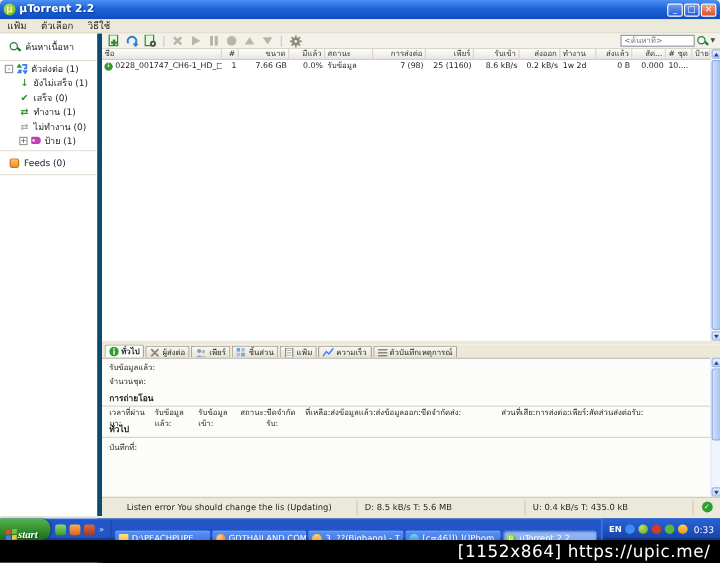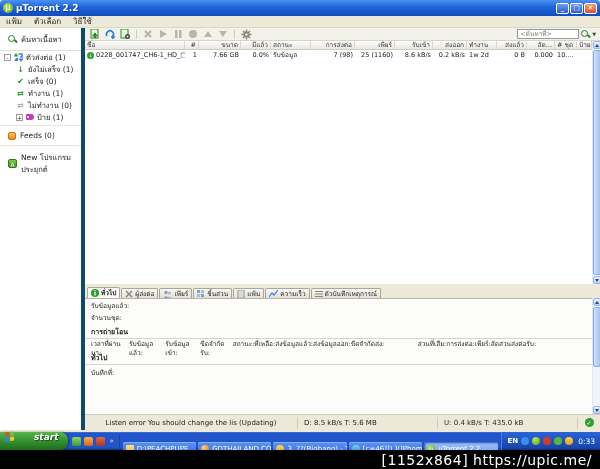--- a/index.html
+++ b/index.html
@@ -115,22 +115,22 @@
   .seg-d { width:140px; } .seg-u { width:140px; }
   .seg-ok { width:22px; border-right:none; display:flex; align-items:center; justify-content:center; }
   .ok-icon { width:9px; height:9px; border-radius:50%; background:#2f9e2f; color:#fff; font-size:6px; line-height:9px; text-align:center; }
 
   .win-bottom { position:absolute; left:0; top:430px; width:600px; height:2px; background:#ece9d8; }
 
   
   .taskbar { position:absolute; left:0; top:432px; width:600px; height:18px;
     background:linear-gradient(#3a77e8 0%,#2256c8 8%,#2256c8 85%,#15346f 100%); display:flex; align-items:center; }
   .start-btn { height:18px; padding:0 10px 0 5px; border-radius:0 8px 8px 0;
-    background:linear-gradient(#55b64c 0%,#2f8a2b 60%,#1f6b1e 100%); display:flex; align-items:flex-start; gap:20px;
-    box-shadow:1px 0 2px rgba(0,0,0,.4); }
+    background:linear-gradient(#55b64c 0%,#2f8a2b 60%,#1f6b1e 100%); display:flex; align-items:flex-end; gap:1px;
+    box-shadow:1px 0 2px rgba(0,0,0,.4);font-family:Liberation Serif, serif; }
   .start-label { color:#fff; font-size:9px; font-weight:bold; font-style:italic; text-shadow:1px 1px 1px #1a4d18; }
   .flag { width:9px; height:9px; display:grid; grid-template-columns:4px 4px; grid-template-rows:4px 4px; gap:1px; transform:skewY(-6deg); }
   .flag span:nth-child(1){background:#e24a2e;} .flag span:nth-child(2){background:#6fc13e;}
   .flag span:nth-child(3){background:#3a7ff0;} .flag span:nth-child(4){background:#f2c43c;}
   .quick { display:flex; align-items:center; gap:3px; padding:0 4px; border-right:1px solid #1b44a0; height:14px; }
   .ql { width:9px; height:9px; border-radius:2px; }
   .ql1 { background:linear-gradient(#8fd66a,#3f9a2c); } .ql2 { background:linear-gradient(#f6b14e,#d9651c); } .ql3 { background:linear-gradient(#d86a48,#a93a20); }
   .chev { color:#dfe8ff; font-size:7px; padding:0 1px; }
   .tasks { display:flex; gap:2px; flex:1; padding:0 3px; overflow:hidden;margin-top:16px; }
   .task-btn { flex:1; min-width:0; height:14px; border-radius:2px; background:linear-gradient(#5b93f6,#3568d8);
@@ -215,24 +215,20 @@
         <span class="tag-icon"></span>
         <span>ป้าย (1)</span>
       </div>
 
       <div class="sb-sep"></div>
       <div class="sb-row">
         <span class="feeds-icon"></span>
         <span>Feeds (0)</span>
       </div>
       <div class="sb-sep"></div>
-      <div class="sb-row">
-        <span class="apps-icon">A</span>
-        <span>New โปรแกรมประยุกต์</span>
-      </div>
     </div>
 
     <div class="main">
 
       <div class="toolbar">
         <div class="tb-btn">
           <svg width="11" height="11">
             <rect x="1" y="0" width="7" height="9" fill="#eaf7e0" stroke="#2f8a2b"></rect>
               <path d="M5 4 v5 M2.5 6.5 h5" stroke="#2f8a2b" stroke-width="2"></path>
           </svg>
@@ -407,22 +403,22 @@
       <div class="details">
         <div class="det-line">รับข้อมูลแล้ว:</div>
         <div class="det-line">จำนวนชุด:</div>
 
         <div class="sect-title">การถ่ายโอน</div>
         <div class="det-grid">
           <div class="det-col">
             <div>เวลาที่ผ่านมา:</div>
             <div>รับข้อมูลแล้ว:</div>
             <div>รับข้อมูลเข้า:</div>
+            <div>สถานะ:</div>
             <div>ขีดจำกัดรับ:</div>
-            <div>สถานะ:</div>
           </div>
           <div class="det-col">
             <div>ที่เหลือ:</div>
             <div>ส่งข้อมูลแล้ว:</div>
             <div>ส่งข้อมูลออก:</div>
             <div>ขีดจำกัดส่ง:</div>
           </div>
           <div class="det-col">
             <div>ส่วนที่เสีย:</div>
             <div>การส่งต่อ:</div>

